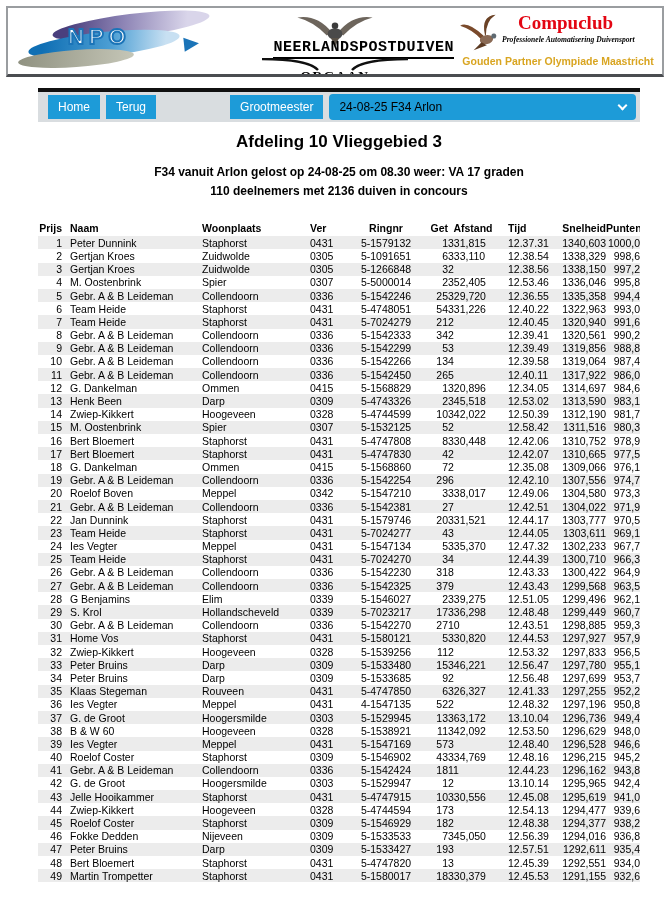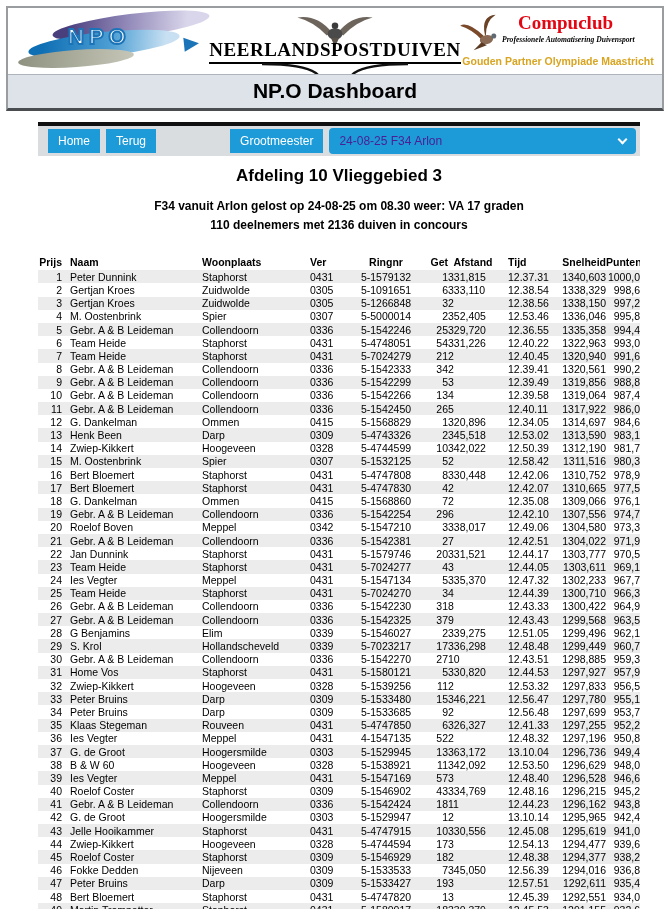--- a/index.html
+++ b/index.html
@@ -31,22 +31,22 @@
     -webkit-text-stroke:2px #1b74b8;
     text-shadow:0 0 1px #1b74b8;
   }
   .npo-arrow{ position:absolute; left:168px; top:26px; width:0; height:0;
     border-left:15px solid #1b74b8; border-top:7px solid transparent; border-bottom:7px solid transparent;
     transform:rotate(-6deg); }
 
   
   .org{ width:238px; text-align:center; flex:0 0 auto; position:relative; }
   .org-pigeon{ display:block; margin:0 auto -8px auto; width:92px; height:36px; }
-  .org-words{ display:flex; justify-content:center; font-family:Liberation Serif, serif;
-    font-weight:700; font-size:19px; letter-spacing:0.5px; }
+  .org-words{ display:flex; justify-content:flex-end; font-family:Liberation Mono, monospace;
+    font-weight:700; font-size:15px; letter-spacing:0.5px; }
   .org-words span{ border-bottom:2px solid #000; padding-bottom:1px; }
   .org-curves{ display:block; margin:-1px auto 0 auto; }
   .orgaan{ font-family:"Liberation Serif", serif; font-weight:700; font-size:13.5px;
     letter-spacing:1.5px; margin-top:-3px; }
 
   
   .cc{ position:relative; width:208px; height:60px; flex:0 0 auto; }
   .cc-pigeon{ position:absolute; left:2px; top:1px; width:56px; height:42px; transform:rotate(8deg); }
   .cc-title{ position:absolute; left:64px; top:1px; color:#e30613; font-weight:800; font-size:19px;
     font-family:"Liberation Serif", serif; }
@@ -66,21 +66,21 @@
     border-top:4px solid #101010; background:#d9dde0;
     display:flex; align-items:center; gap:6px; padding:4px 4px 4px 10px; height:34px;
   }
   .btn{
     background:#1d9bd8; color:#fff; border:none; border-radius:0;
     font-size:12px; font-family:"Liberation Sans", sans-serif;
     padding:5px 10px; cursor:pointer; white-space:nowrap;
   }
   .nav-gap{ width:62px; }
   .race-select{
-    background:#1d9bd8; color:#4c1d95; border-radius:4px; font-size:12px;
+    background:#1d9bd8; color:#000000; border-radius:4px; font-size:12px;
     flex:1 1 auto; height:26px; display:flex; align-items:center; padding:0 10px;
     cursor:pointer; position:relative;
   }
   .chev{ position:absolute; right:10px; top:8px; width:7px; height:7px;
     border:solid #fff; border-width:0 2px 2px 0; transform:rotate(45deg); }
 
   
   .content{ margin-left:38px; width:602px; }
   h1{ text-align:center; font-size:17px; margin-top:10px; }
   .subtitle{ text-align:center; font-size:12px; font-weight:700; margin-top:11px; line-height:1.55; }
@@ -140,21 +140,20 @@
         <ellipse cx="56" cy="46" rx="12" ry="8" fill="#8a6a55" transform="rotate(-20 56 46)"></ellipse>
         <circle cx="68" cy="38" r="4.5" fill="#5f6a72"></circle>
         <path d="M48,52 L58,56 L36,68 Z" fill="#5c3a22"></path>
       </svg>
       <div class="cc-title">Compuclub</div>
       <div class="cc-sub">Professionele Automatisering Duivensport</div>
       <div class="cc-gold">Gouden Partner Olympiade Maastricht</div>
     </div>
   </div>
 
-  <div class="dash-bar">NP.O Dashboard</div>
 </div>
 
 <div class="nav-bar">
   <button class="btn">Home</button>
   <button class="btn">Terug</button>
   <div class="nav-gap"></div>
   <button class="btn">Grootmeester</button>
   <div class="race-select">
     <span>24-08-25 F34 Arlon</span>
     <span class="chev"></span>

